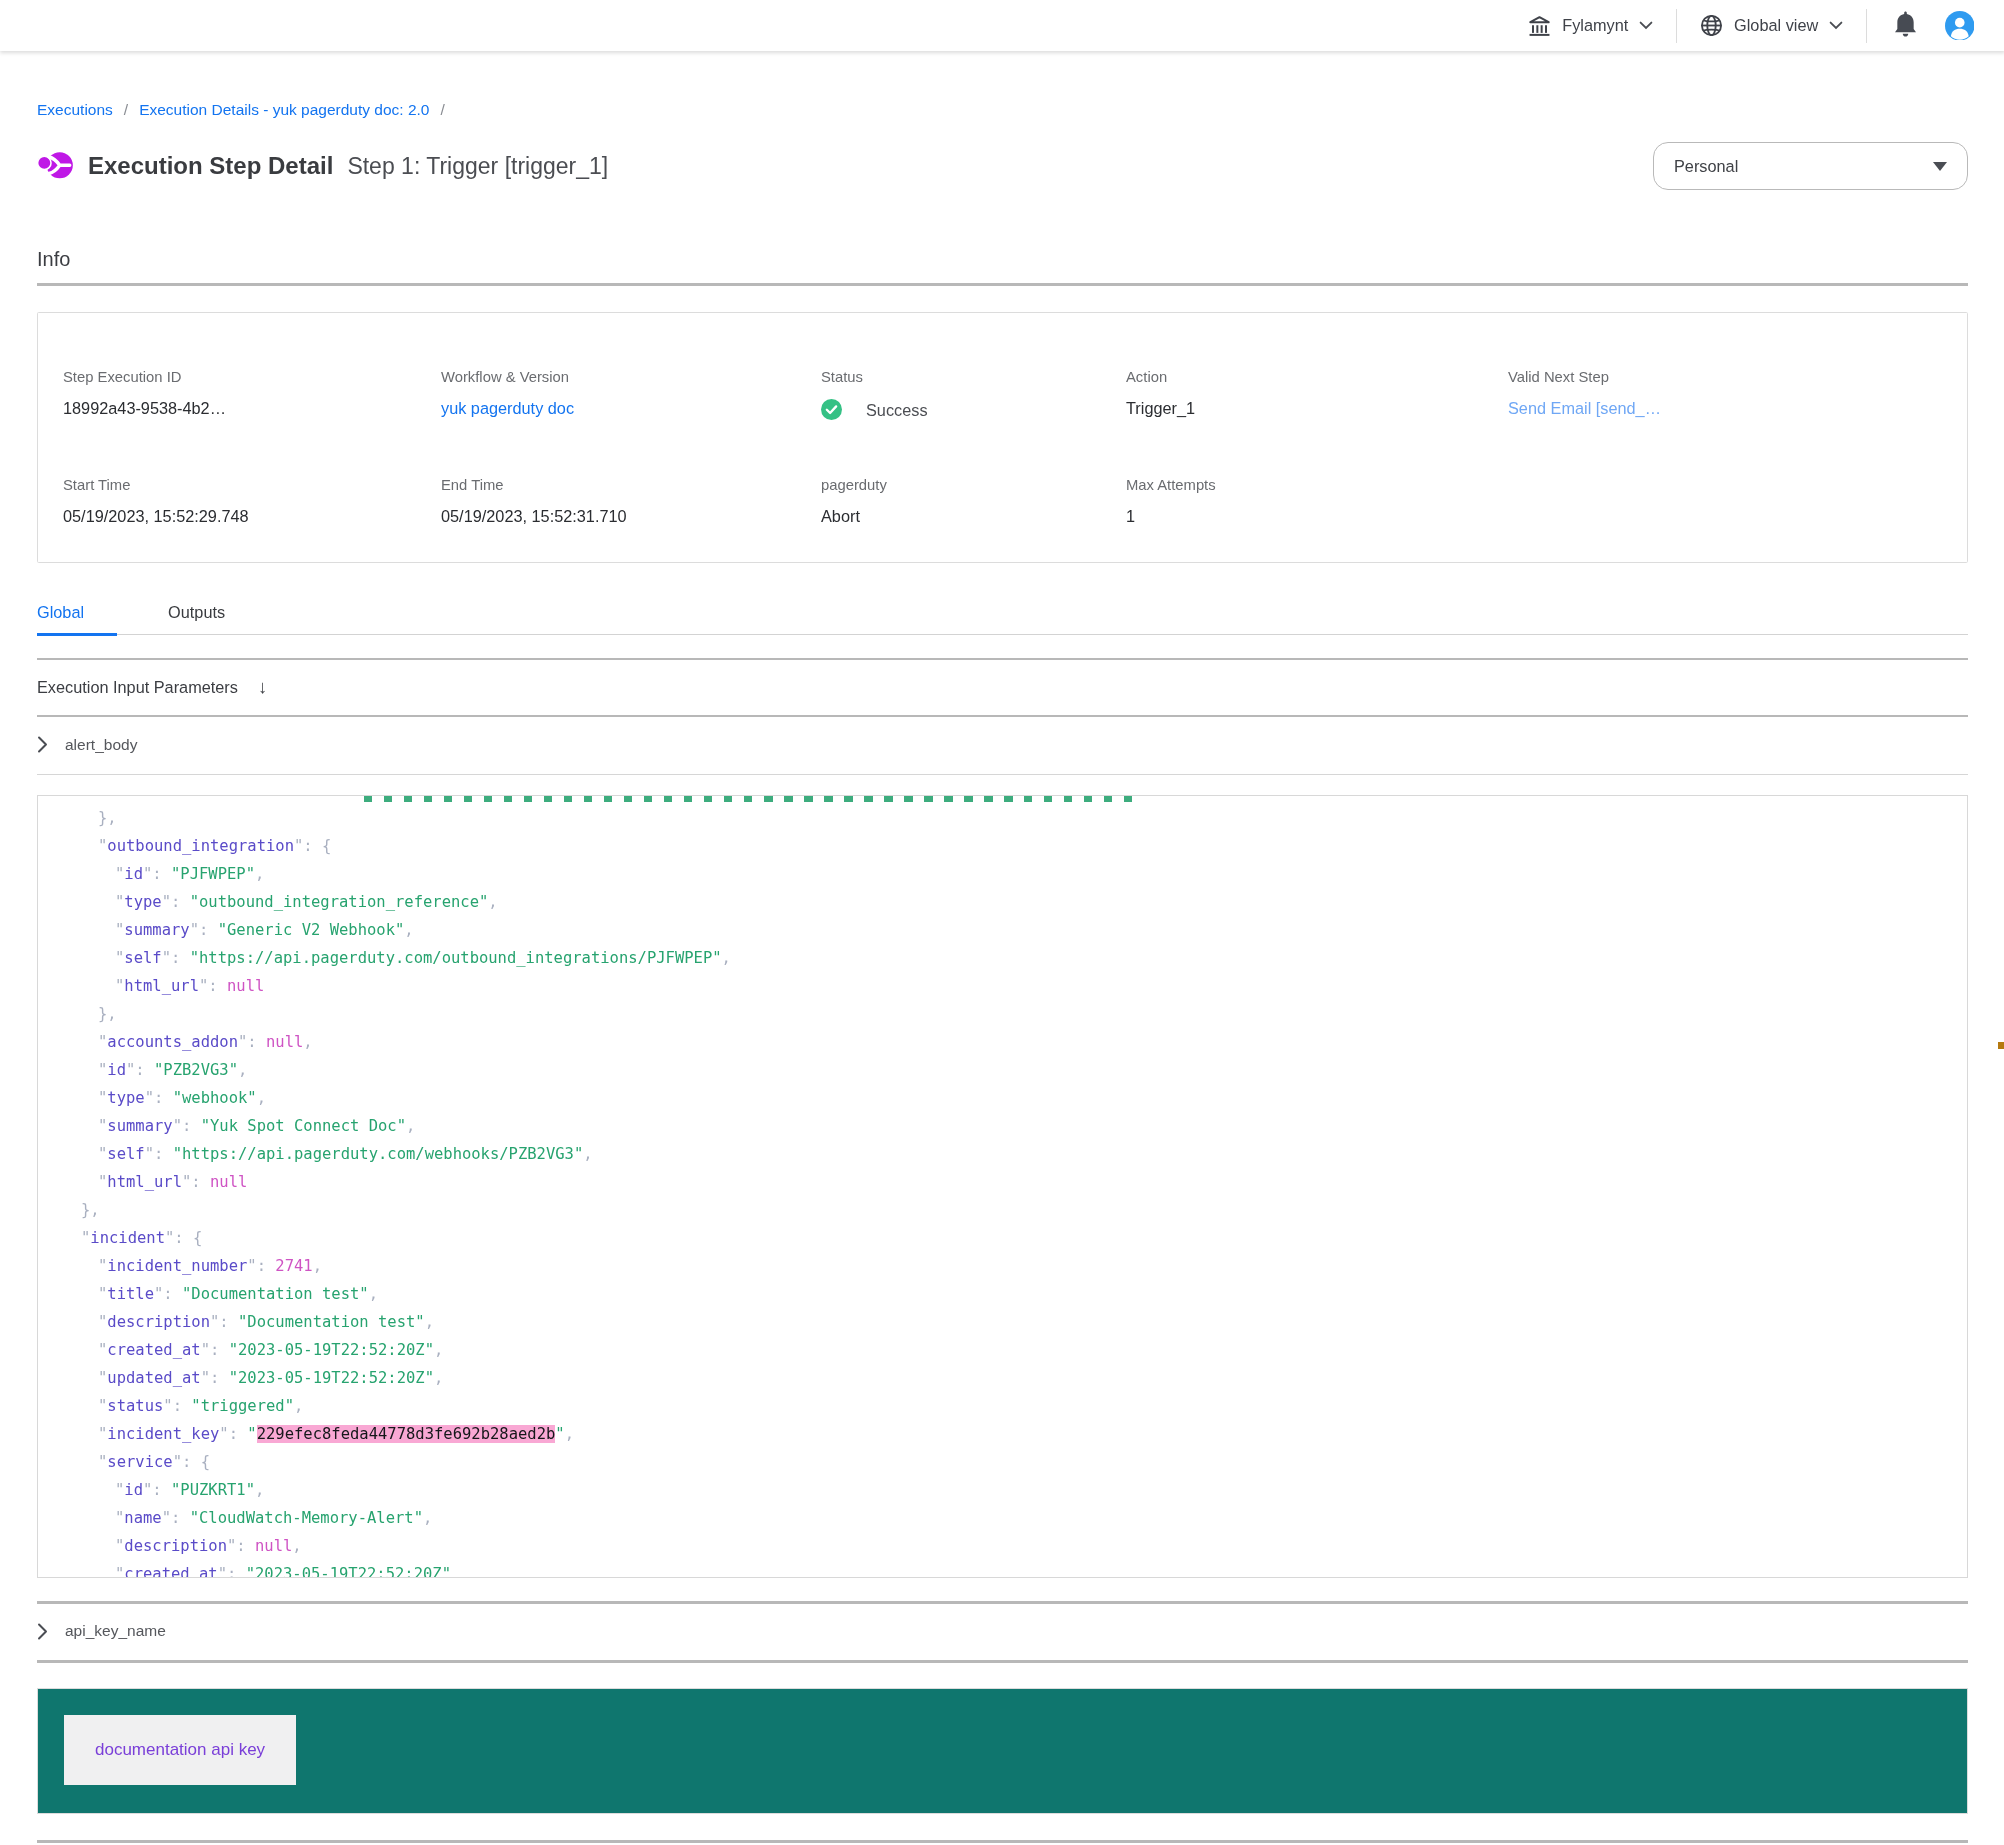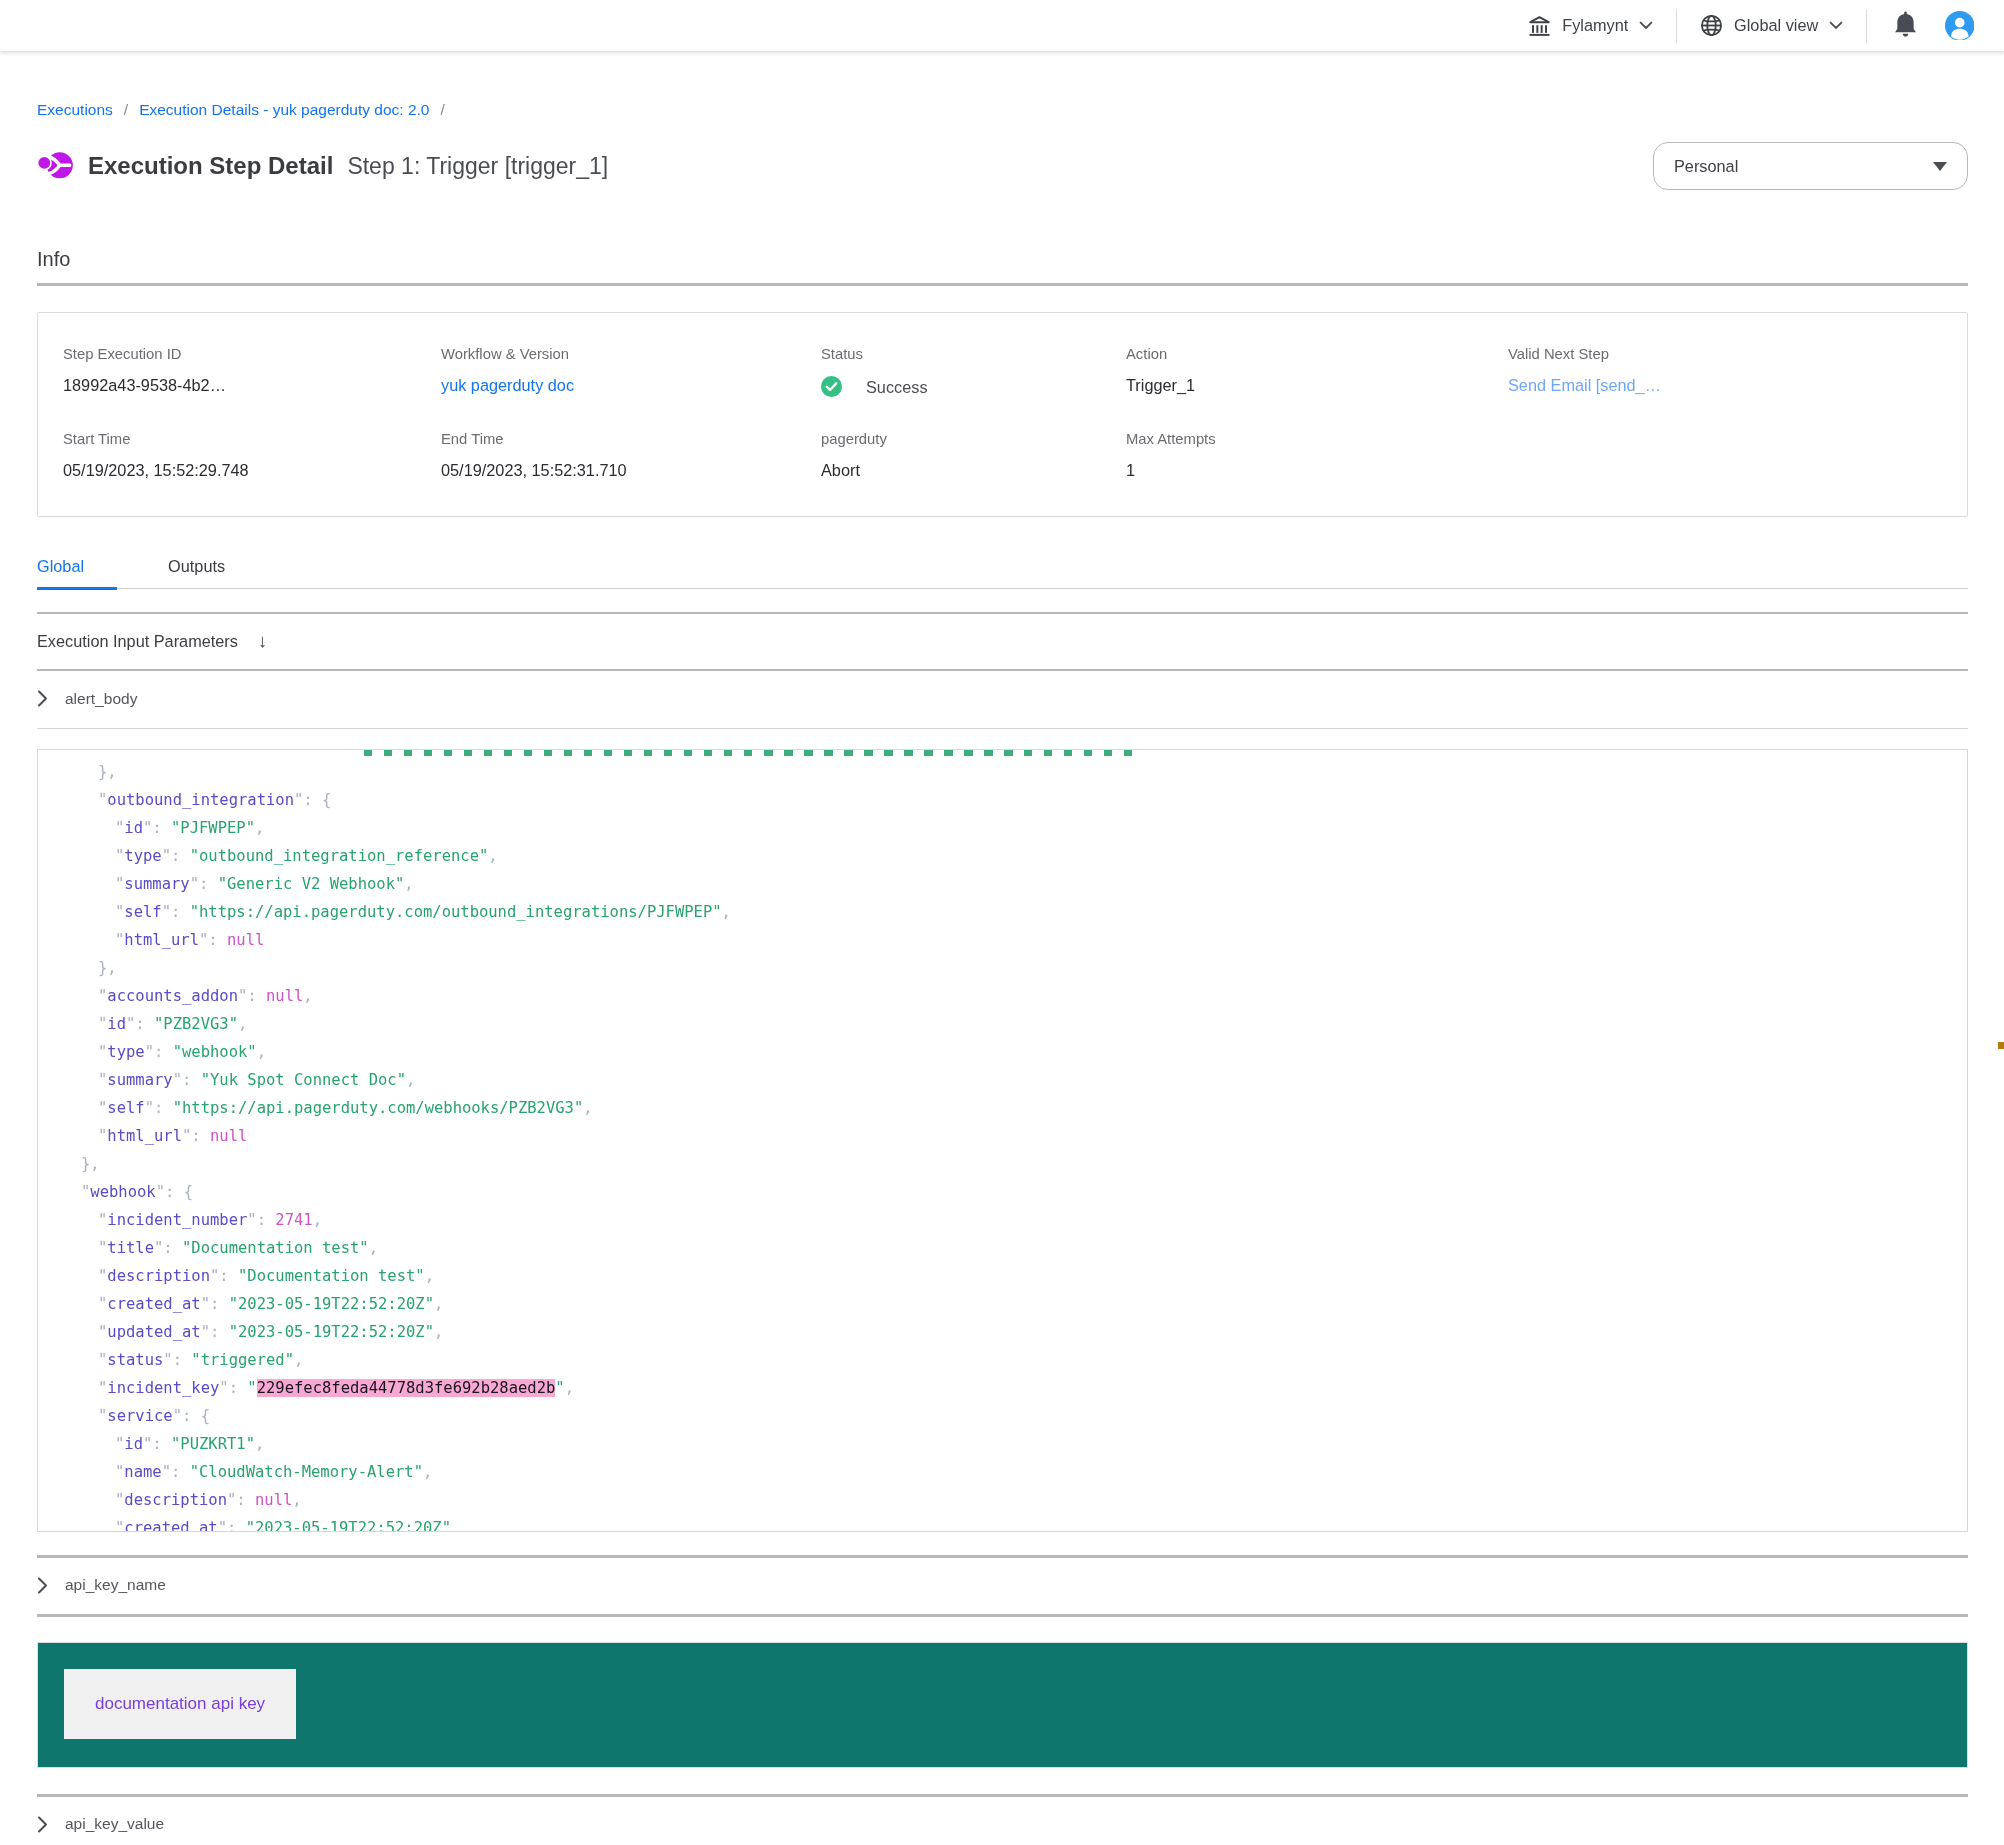--- a/index.html
+++ b/index.html
@@ -37,21 +37,21 @@
 
   .section-heading { margin-top:58px; font-size:20px; color:#3b3d42; }
   .divider-thick { height:2.3px; background:#b8b8b8; }
   .divider-thin { height:1.6px; background:#d6d6d6; }
   .mt16{margin-top:12.4px;} .mt30{margin-top:23px;} .mt34{margin-top:26.4px;}
 
   
   .info-card { margin-top:26.4px; border:0.8px solid #dcdcdc; border-radius:1.6px; background:#fff;
                padding:33px 25px 36px; }
   .info-grid { display:grid; grid-template-columns:378px 380px 305px 382px 1fr; row-gap:34px; }
-  .field-label { font-size:14.8px; color:#6a6c70; }
+  .field-label { font-size:14.8px; color:#6a6c70;margin-top:23px; }
   .field-value { font-size:16.3px; color:#2b2d31; margin-top:14px; }
   .link-blue { color:#1374f0; cursor:pointer; }
   .link-light { color:#6fa7f5; cursor:pointer; }
   .status-val { display:flex; align-items:flex-end; gap:24px; color:#4b4d52; }
   .check-circle { width:21px; height:21px; flex:none; }
 
   
   .tabs { margin-top:40px; display:flex; border-bottom:1.6px solid #d3d3d3; }
   .tab { font-size:16.3px; padding:0 33px 11px 0; margin-right:51px; color:#3a3c40; cursor:pointer;
          border-bottom:3.1px solid transparent; margin-bottom:-2.3px; }
@@ -254,21 +254,21 @@
         <div class="code-line" style="padding-left: 77px;"><span class="tk-p">"</span><span class="tk-k">self</span><span class="tk-p">": </span><span class="tk-s">"https://api.pagerduty.com/outbound_integrations/PJFWPEP"</span><span class="tk-p">,</span></div>
         <div class="code-line" style="padding-left: 77px;"><span class="tk-p">"</span><span class="tk-k">html_url</span><span class="tk-p">": </span><span class="tk-n">null</span></div>
         <div class="code-line" style="padding-left: 60px;"><span class="tk-p">},</span></div>
         <div class="code-line" style="padding-left: 60px;"><span class="tk-p">"</span><span class="tk-k">accounts_addon</span><span class="tk-p">": </span><span class="tk-n">null</span><span class="tk-p">,</span></div>
         <div class="code-line" style="padding-left: 60px;"><span class="tk-p">"</span><span class="tk-k">id</span><span class="tk-p">": </span><span class="tk-s">"PZB2VG3"</span><span class="tk-p">,</span></div>
         <div class="code-line" style="padding-left: 60px;"><span class="tk-p">"</span><span class="tk-k">type</span><span class="tk-p">": </span><span class="tk-s">"webhook"</span><span class="tk-p">,</span></div>
         <div class="code-line" style="padding-left: 60px;"><span class="tk-p">"</span><span class="tk-k">summary</span><span class="tk-p">": </span><span class="tk-s">"Yuk Spot Connect Doc"</span><span class="tk-p">,</span></div>
         <div class="code-line" style="padding-left: 60px;"><span class="tk-p">"</span><span class="tk-k">self</span><span class="tk-p">": </span><span class="tk-s">"https://api.pagerduty.com/webhooks/PZB2VG3"</span><span class="tk-p">,</span></div>
         <div class="code-line" style="padding-left: 60px;"><span class="tk-p">"</span><span class="tk-k">html_url</span><span class="tk-p">": </span><span class="tk-n">null</span></div>
         <div class="code-line" style="padding-left: 43px;"><span class="tk-p">},</span></div>
-        <div class="code-line" style="padding-left: 43px;"><span class="tk-p">"</span><span class="tk-k">webhook</span><span class="tk-p">": {</span></div>
+        <div class="code-line" style="padding-left: 43px;"><span class="tk-p">"</span><span class="tk-k">incident</span><span class="tk-p">": {</span></div>
         <div class="code-line" style="padding-left: 60px;"><span class="tk-p">"</span><span class="tk-k">incident_number</span><span class="tk-p">": </span><span class="tk-n">2741</span><span class="tk-p">,</span></div>
         <div class="code-line" style="padding-left: 60px;"><span class="tk-p">"</span><span class="tk-k">title</span><span class="tk-p">": </span><span class="tk-s">"Documentation test"</span><span class="tk-p">,</span></div>
         <div class="code-line" style="padding-left: 60px;"><span class="tk-p">"</span><span class="tk-k">description</span><span class="tk-p">": </span><span class="tk-s">"Documentation test"</span><span class="tk-p">,</span></div>
         <div class="code-line" style="padding-left: 60px;"><span class="tk-p">"</span><span class="tk-k">created_at</span><span class="tk-p">": </span><span class="tk-s">"2023-05-19T22:52:20Z"</span><span class="tk-p">,</span></div>
         <div class="code-line" style="padding-left: 60px;"><span class="tk-p">"</span><span class="tk-k">updated_at</span><span class="tk-p">": </span><span class="tk-s">"2023-05-19T22:52:20Z"</span><span class="tk-p">,</span></div>
         <div class="code-line" style="padding-left: 60px;"><span class="tk-p">"</span><span class="tk-k">status</span><span class="tk-p">": </span><span class="tk-s">"triggered"</span><span class="tk-p">,</span></div>
         <div class="code-line" style="padding-left: 60px;"><span class="tk-p">"</span><span class="tk-k">incident_key</span><span class="tk-p">": </span><span class="tk-s">"</span><span class="tk-h">229efec8feda44778d3fe692b28aed2b</span><span class="tk-s">"</span><span class="tk-p">,</span></div>
         <div class="code-line" style="padding-left: 60px;"><span class="tk-p">"</span><span class="tk-k">service</span><span class="tk-p">": {</span></div>
         <div class="code-line" style="padding-left: 77px;"><span class="tk-p">"</span><span class="tk-k">id</span><span class="tk-p">": </span><span class="tk-s">"PUZKRT1"</span><span class="tk-p">,</span></div>
         <div class="code-line" style="padding-left: 77px;"><span class="tk-p">"</span><span class="tk-k">name</span><span class="tk-p">": </span><span class="tk-s">"CloudWatch-Memory-Alert"</span><span class="tk-p">,</span></div>

